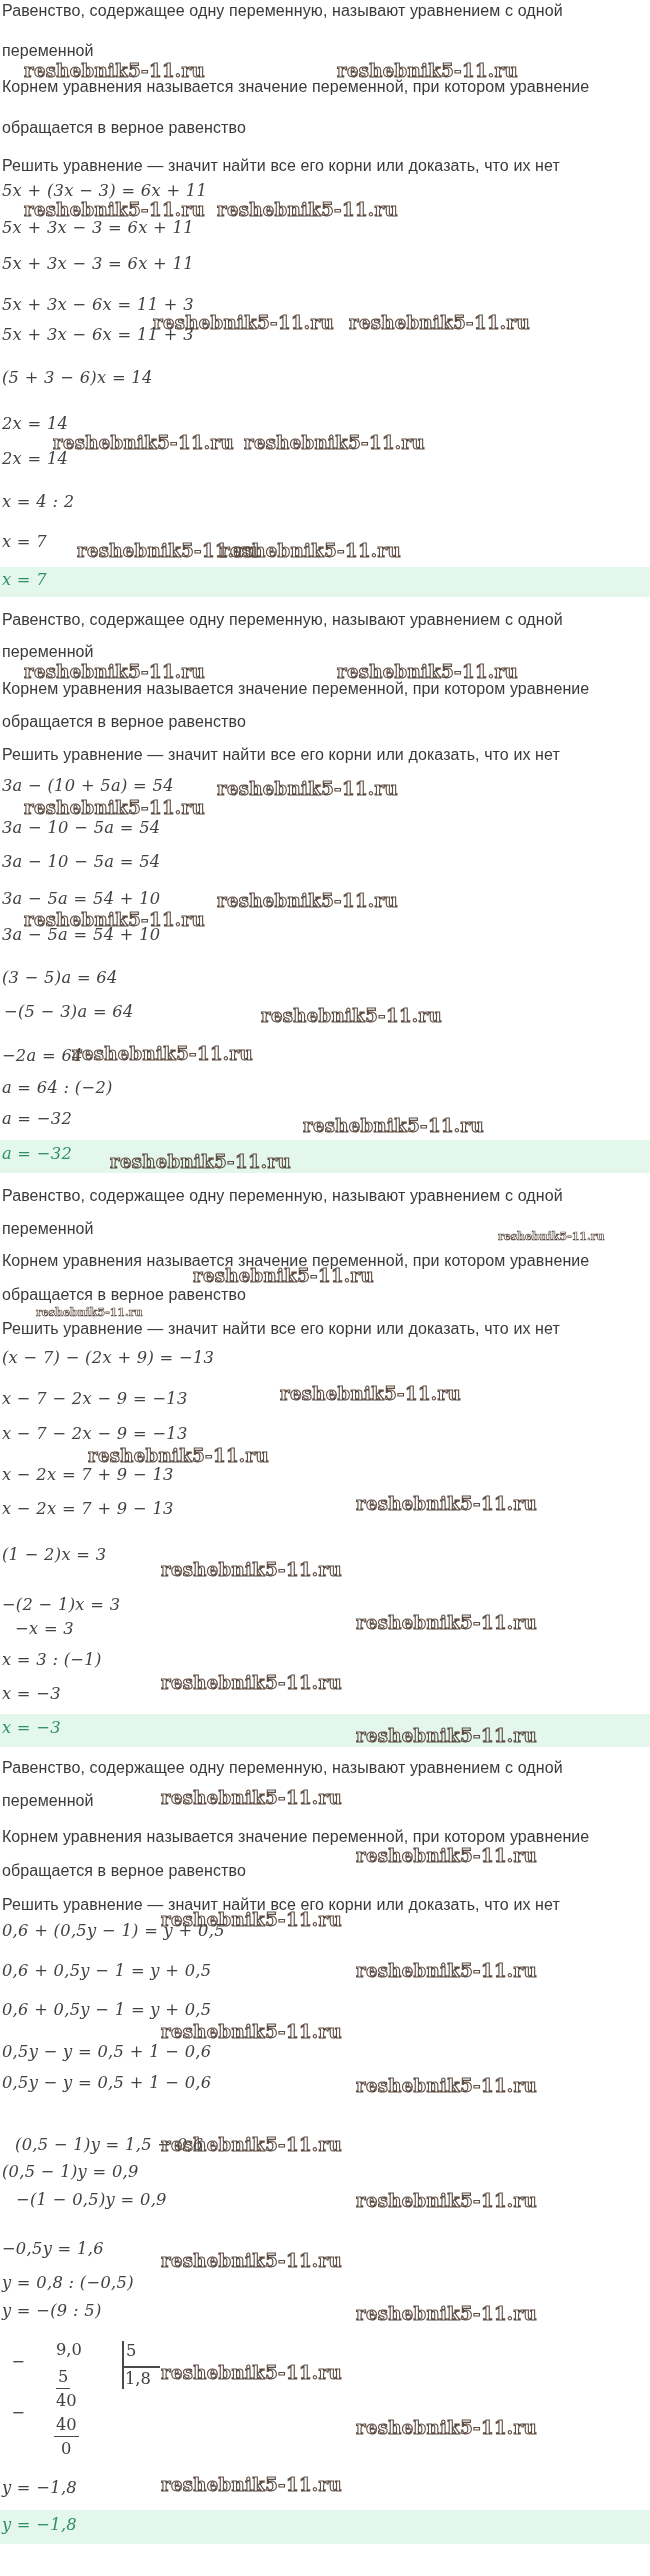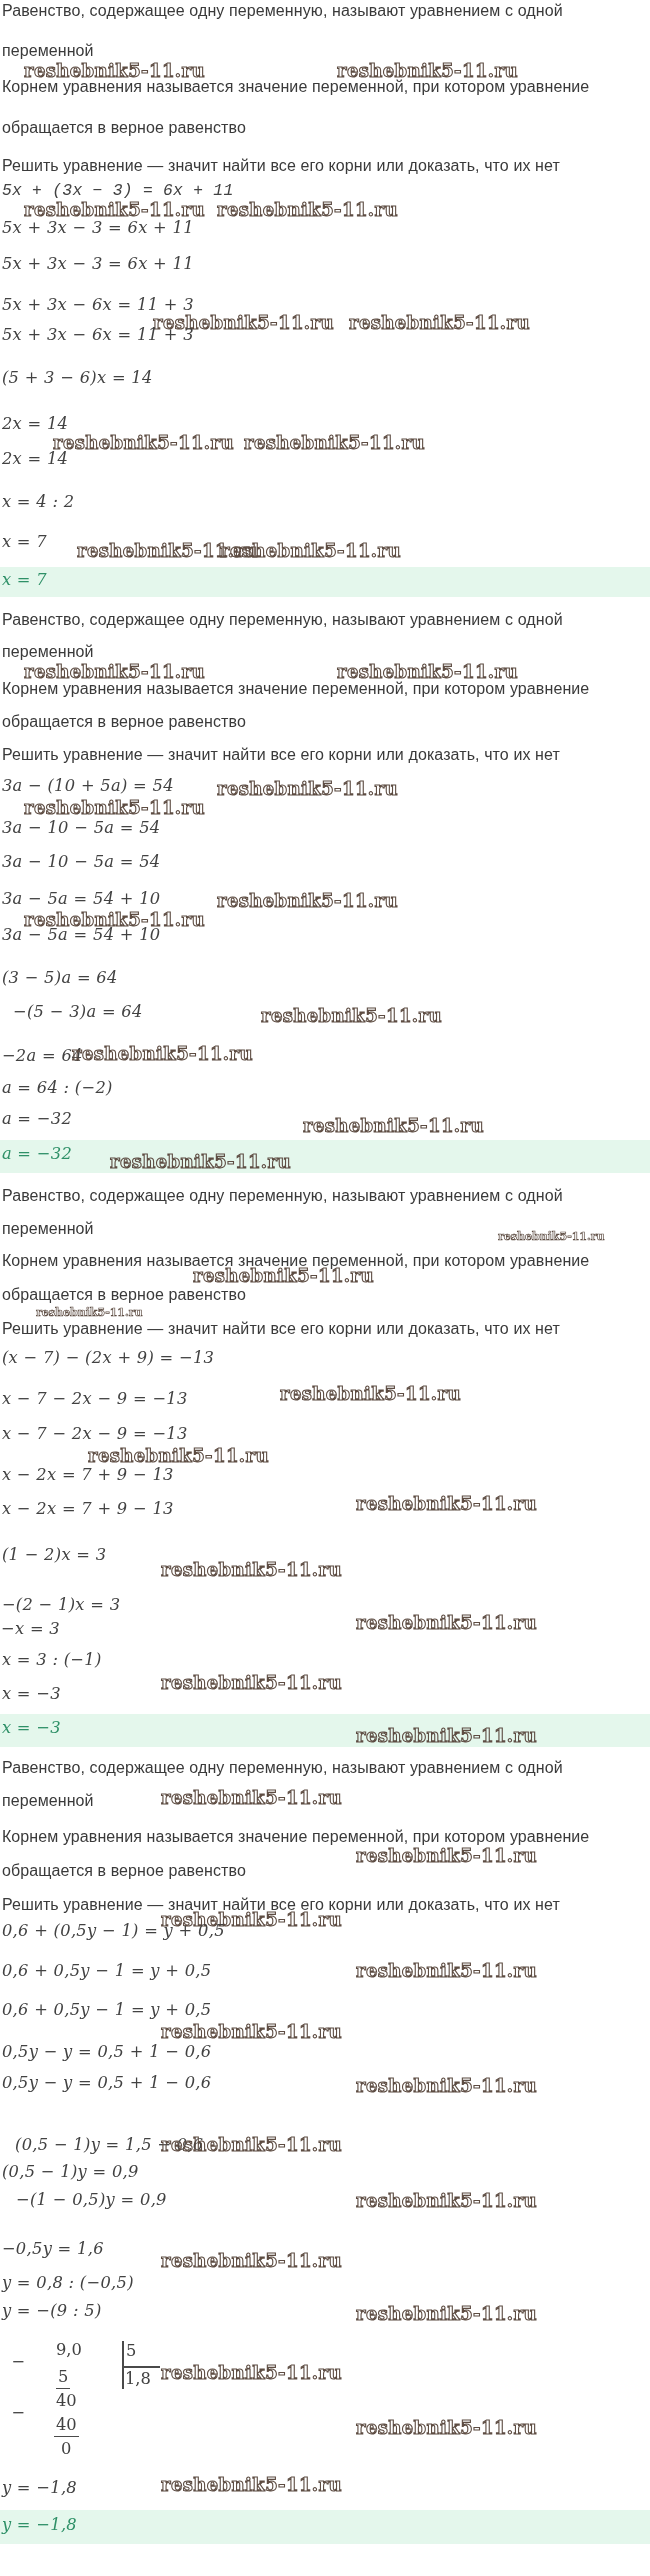--- a/index.html
+++ b/index.html
@@ -35,21 +35,21 @@
 <body>
 
 <div id="canvas" style="width: 651px; height: 2576px; background: rgb(255, 255, 255);">
     <div class="it text" style="left: 1.9px; top: 1.9px;">Равенство, содержащее одну переменную, называют уравнением с одной</div>
     <div class="it text" style="left: 1.9px; top: 42px;">переменной</div>
     <div class="it wm" style="left: 24px; top: 61px;">reshebnik5-11.ru</div>
     <div class="it wm" style="left: 337px; top: 61px;">reshebnik5-11.ru</div>
     <div class="it text" style="left: 1.9px; top: 78px;">Корнем уравнения называется значение переменной, при котором уравнение</div>
     <div class="it text" style="left: 1.9px; top: 119px;">обращается в верное равенство</div>
     <div class="it text" style="left: 1.9px; top: 157px;">Решить уравнение — значит найти все его корни или доказать, что их нет</div>
-    <div class="it math" style="left: 1.9px; top: 182px; font-family: Liberation Mono, monospace;">5x + (3x − 3) = 6x + 11</div>
+    <div class="it math" style="left: 1.9px; top: 182px;">5x + (3x − 3) = 6x + 11</div>
     <div class="it wm" style="left: 24px; top: 200px;">reshebnik5-11.ru</div>
     <div class="it wm" style="left: 217px; top: 200px;">reshebnik5-11.ru</div>
     <div class="it math" style="left: 1.9px; top: 219px;">5x + 3x − 3 = 6x + 11</div>
     <div class="it math" style="left: 1.9px; top: 255px;">5x + 3x − 3 = 6x + 11</div>
     <div class="it math" style="left: 1.9px; top: 296px;">5x + 3x − 6x = 11 + 3</div>
     <div class="it wm" style="left: 153px; top: 313px;">reshebnik5-11.ru</div>
     <div class="it wm" style="left: 349px; top: 313px;">reshebnik5-11.ru</div>
     <div class="it math" style="left: 1.9px; top: 326px;">5x + 3x − 6x = 11 + 3</div>
     <div class="it math" style="left: 1.9px; top: 369px;">(5 + 3 − 6)x = 14</div>
     <div class="it math" style="left: 1.9px; top: 415px;">2x = 14</div>
@@ -72,21 +72,21 @@
     <div class="it math" style="left: 1.9px; top: 777px;">3a − (10 + 5a) = 54</div>
     <div class="it wm" style="left: 217px; top: 779px;">reshebnik5-11.ru</div>
     <div class="it wm" style="left: 24px; top: 798px;">reshebnik5-11.ru</div>
     <div class="it math" style="left: 1.9px; top: 819px;">3a − 10 − 5a = 54</div>
     <div class="it math" style="left: 1.9px; top: 853px;">3a − 10 − 5a = 54</div>
     <div class="it math" style="left: 1.9px; top: 890px;">3a − 5a = 54 + 10</div>
     <div class="it wm" style="left: 217px; top: 891px;">reshebnik5-11.ru</div>
     <div class="it wm" style="left: 24px; top: 910px;">reshebnik5-11.ru</div>
     <div class="it math" style="left: 1.9px; top: 926px;">3a − 5a = 54 + 10</div>
     <div class="it math" style="left: 1.9px; top: 969px;">(3 − 5)a = 64</div>
-    <div class="it math" style="left: 13px; top: 1003px;">−(5 − 3)a = 64</div>
+    <div class="it math" style="left: 4px; top: 1003px;">−(5 − 3)a = 64</div>
     <div class="it wm" style="left: 261px; top: 1006px;">reshebnik5-11.ru</div>
     <div class="it math" style="left: 1.9px; top: 1047px;">−2a = 64</div>
     <div class="it wm" style="left: 72px; top: 1044px;">reshebnik5-11.ru</div>
     <div class="it math" style="left: 1.9px; top: 1079px;">a = 64 : (−2)</div>
     <div class="it math" style="left: 1.9px; top: 1110px;">a = −32</div>
     <div class="it wm" style="left: 303px; top: 1116px;">reshebnik5-11.ru</div>
     <div class="it bar" style="left: 0px; top: 1140px; width: 651px; height: 33px; background: rgb(228, 247, 236);"></div>
     <div class="it amath" style="left: 1.9px; top: 1145px;">a = −32</div>
     <div class="it wm" style="left: 110px; top: 1152px;">reshebnik5-11.ru</div>
     <div class="it text" style="left: 1.9px; top: 1187px;">Равенство, содержащее одну переменную, называют уравнением с одной</div>
@@ -101,21 +101,21 @@
     <div class="it math" style="left: 1.9px; top: 1390px;">x − 7 − 2x − 9 = −13</div>
     <div class="it wm" style="left: 280px; top: 1384px;">reshebnik5-11.ru</div>
     <div class="it math" style="left: 1.9px; top: 1425px;">x − 7 − 2x − 9 = −13</div>
     <div class="it wm" style="left: 88px; top: 1446px;">reshebnik5-11.ru</div>
     <div class="it math" style="left: 1.9px; top: 1466px;">x − 2x = 7 + 9 − 13</div>
     <div class="it math" style="left: 1.9px; top: 1500px;">x − 2x = 7 + 9 − 13</div>
     <div class="it wm" style="left: 356px; top: 1494px;">reshebnik5-11.ru</div>
     <div class="it math" style="left: 1.9px; top: 1546px;">(1 − 2)x = 3</div>
     <div class="it wm" style="left: 161px; top: 1560px;">reshebnik5-11.ru</div>
     <div class="it math" style="left: 1.9px; top: 1596px;">−(2 − 1)x = 3</div>
-    <div class="it math" style="left: 1px; top: 1620px; text-align: center;">−x = 3</div>
+    <div class="it math" style="left: 15px; top: 1620px; text-align: center;">−x = 3</div>
     <div class="it wm" style="left: 356px; top: 1613px;">reshebnik5-11.ru</div>
     <div class="it math" style="left: 1.9px; top: 1651px;">x = 3 : (−1)</div>
     <div class="it math" style="left: 1.9px; top: 1685px;">x = −3</div>
     <div class="it wm" style="left: 161px; top: 1673px;">reshebnik5-11.ru</div>
     <div class="it bar" style="left: 0px; top: 1714px; width: 651px; height: 33px; background: rgb(228, 247, 236);"></div>
     <div class="it amath" style="left: 1.9px; top: 1719px;">x = −3</div>
     <div class="it wm" style="left: 356px; top: 1726px;">reshebnik5-11.ru</div>
     <div class="it text" style="left: 1.9px; top: 1759px;">Равенство, содержащее одну переменную, называют уравнением с одной</div>
     <div class="it text" style="left: 1.9px; top: 1792px;">переменной</div>
     <div class="it wm" style="left: 161px; top: 1788px;">reshebnik5-11.ru</div>

